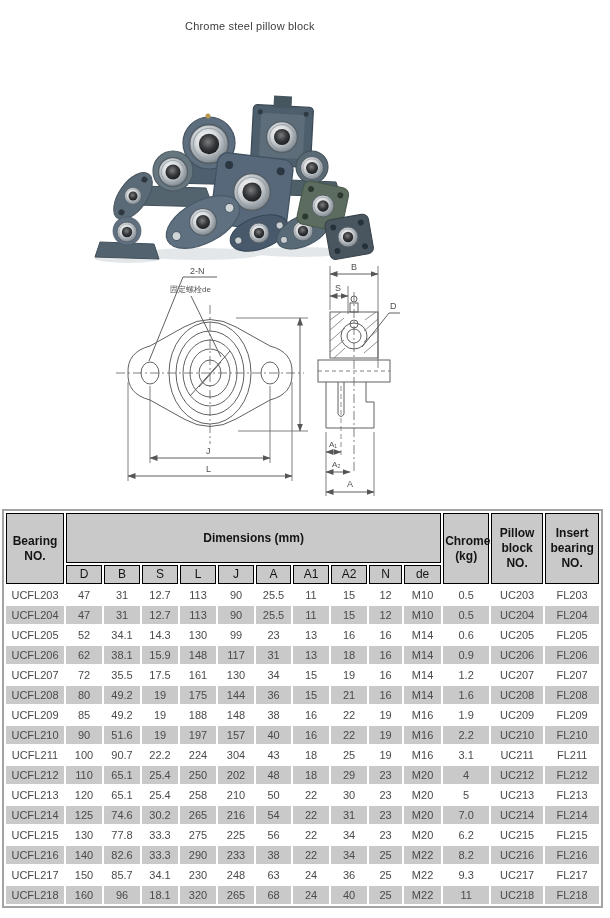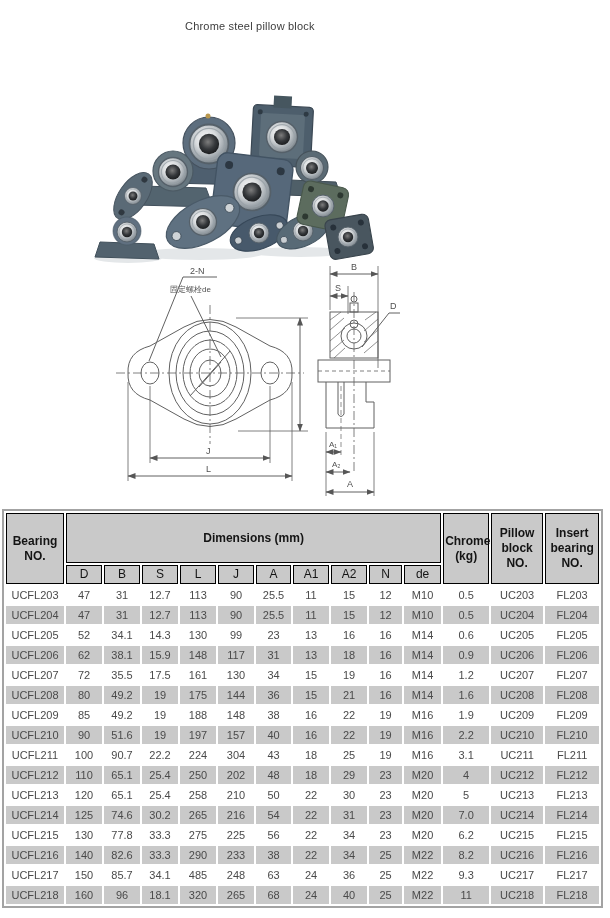--- a/index.html
+++ b/index.html
@@ -548,21 +548,21 @@
         <td>M22</td>
         <td>8.2</td>
         <td>UC216</td>
         <td>FL216</td>
       </tr>
       <tr>
         <td>UCFL217</td>
         <td>150</td>
         <td>85.7</td>
         <td>34.1</td>
-        <td>485</td>
+        <td>230</td>
         <td>248</td>
         <td>63</td>
         <td>24</td>
         <td>36</td>
         <td>25</td>
         <td>M22</td>
         <td>9.3</td>
         <td>UC217</td>
         <td>FL217</td>
       </tr>

